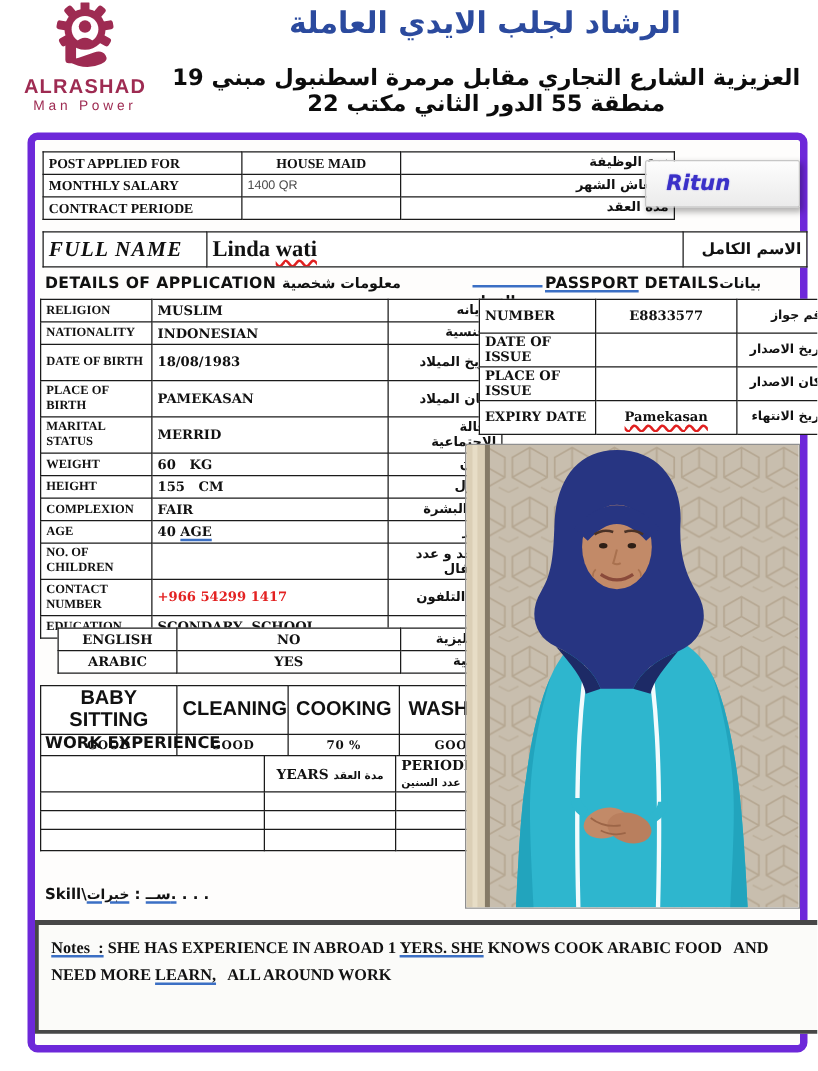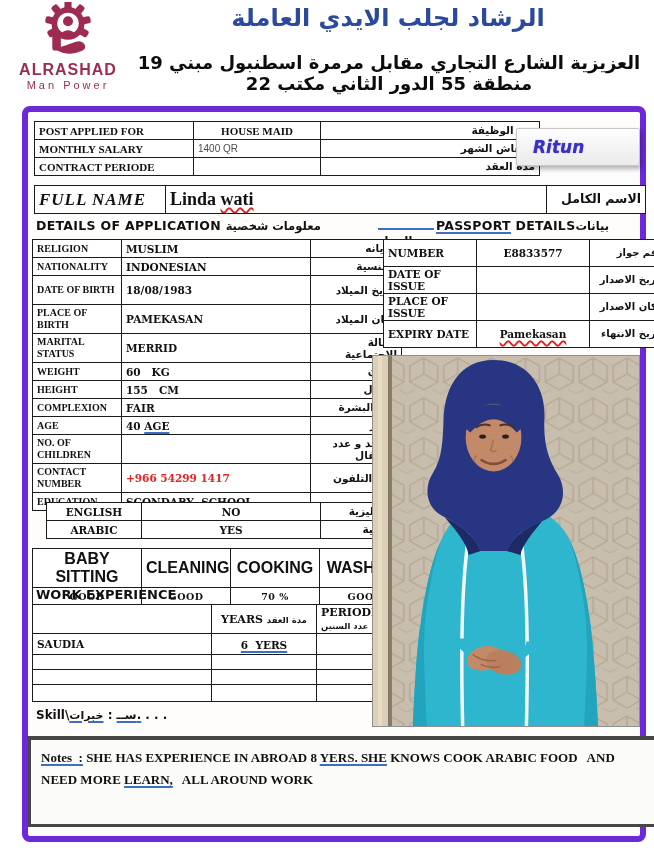--- a/index.html
+++ b/index.html
@@ -294,46 +294,41 @@
       </table>
 
     <div class="work-heading">WORK EXPERIENCE</div>
     <table class="tbl work-table">
       <tbody>
           <tr>
         <td class="c1"></td>
         <td class="c2 hdr"><span>YEARS  </span><span class="ar-inline">مدة العقد</span></td>
         <td class="c3 hdr"><span>PERIODE </span><span class="ar-inline">عدد السنين</span></td>
       </tr>
-      <tr class="r1">
-        <td class="c1">SAUDIA</td>
-        <td class="c2"><span class="ulink" style="font-family:'DejaVu Serif',serif;font-weight:bold;font-size:10.5px">6  YERS</span></td>
-        <td class="c3"></td>
-      </tr>
       <tr>
             <td class="c1"></td>
             <td class="c2"></td>
             <td class="c3"></td>
           </tr>
       <tr>
             <td class="c1"></td>
             <td class="c2"></td>
             <td class="c3"></td>
           </tr>
       <tr class="r1">
             <td class="c1"></td>
             <td class="c2"></td>
             <td class="c3"></td>
           </tr>
     </tbody>
       </table>
 
     <div class="skill-line"><span>Skill\</span><span class="ulink ar-inline" style="font-size:11px">خبرات</span><span> : </span><span class="ulink">ســ.</span><span> . . .</span></div>
 
-    <div class="notes-box"><span class="ulink">Notes  :</span><span> SHE HAS EXPERIENCE IN ABROAD 8 </span><span class="ulink">YERS. SHE</span><span> KNOWS COOK ARABIC FOOD   AND NEED MORE </span><span class="ulink">LEARN,</span><span>   ALL AROUND WORK</span></div>
+    <div class="notes-box"><span class="ulink">Notes  :</span><span> SHE HAS EXPERIENCE IN ABROAD 1 </span><span class="ulink">YERS. SHE</span><span> KNOWS COOK ARABIC FOOD   AND NEED MORE </span><span class="ulink">LEARN,</span><span>   ALL AROUND WORK</span></div>
 
     <div class="photo">
       <svg viewBox="0 0 267 372" preserveAspectRatio="none">
         <defs>
           <pattern id="wp" width="34" height="40" patternUnits="userSpaceOnUse">
             <rect width="34" height="40" fill="#c8beae"></rect>
             <path d="M17,2 L31,10 L31,26 L17,34 L3,26 L3,10 Z M17,2 L17,18 M17,18 L3,26 M17,18 L31,26" fill="none" stroke="#af9f88" stroke-width="1.4" opacity="0.75"></path>
             <path d="M0,38 L8,34 M26,34 L34,38" fill="none" stroke="#af9f88" stroke-width="1.2" opacity="0.5"></path>
           </pattern>
         </defs>

